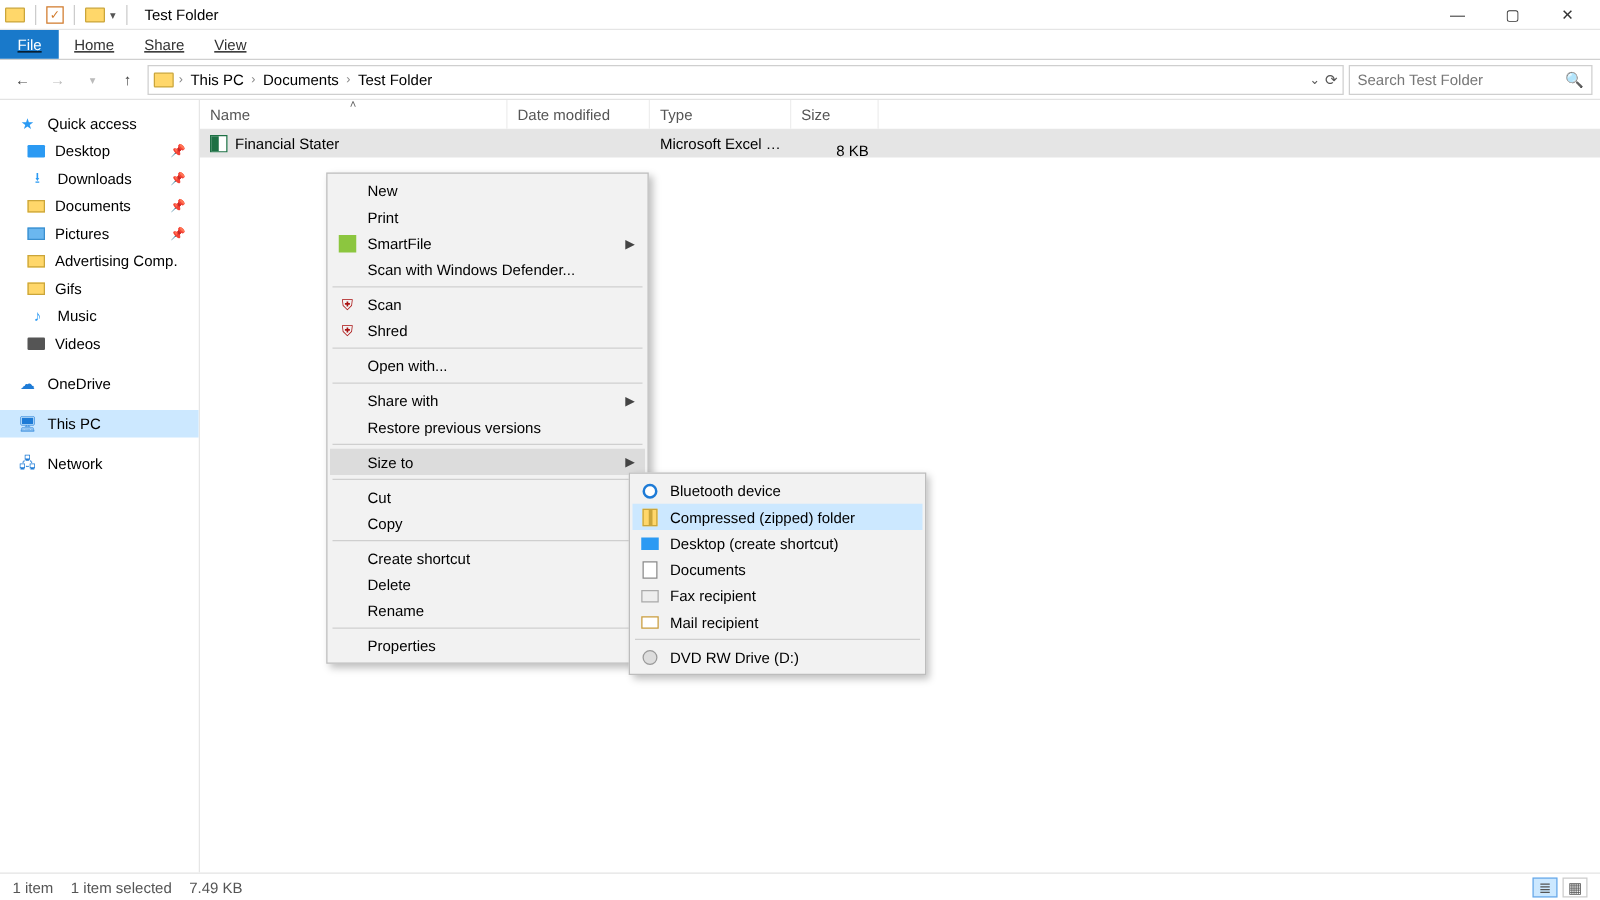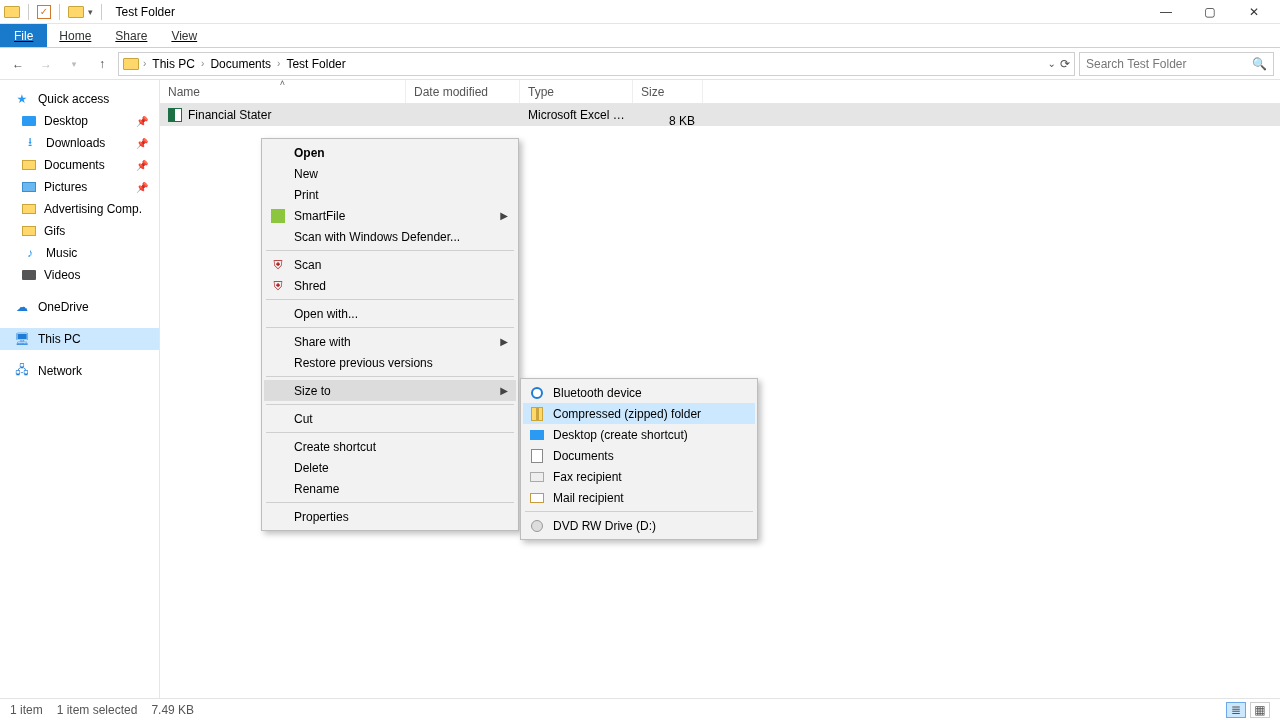--- a/index.html
+++ b/index.html
@@ -112,21 +112,21 @@
   .xls-ico { width:14px; height:14px; border:1px solid #1d7044; background:#fff; position:relative;}
   .xls-ico::after { content:""; position:absolute; left:0; top:0; width:6px; height:100%; background:#1d7044;}
 
   
   .ctx, .submenu {
     position:absolute; background:#f2f2f2; border:1px solid #bdbdbd;
     box-shadow: 3px 3px 6px rgba(0,0,0,0.25);
     padding:3px 2px;
   }
   .ctx { left:261px; top:138px; width:258px; }
-  .submenu { left:520px; top:378px; width:238px; }
+  .submenu { left:503px; top:378px; width:238px; }
   .mi {
     display:flex; align-items:center; height:21px; padding:0 18px 0 30px; position:relative;
   }
   .mi.hover { background:#dcdcdc; }
   .mi.sub-hover { background:#cce8ff; }
   .mi .arrow { position:absolute; right:8px; font-size:10px; color:#444; }
   .mi .mico { position:absolute; left:6px; width:16px; height:16px; display:flex; align-items:center; justify-content:center; }
   .mi.bold { font-weight:600; }
   .msep { height:1px; background:#cfcfcf; margin:3px 2px; }
   .shield { color:#a11; font-size:12px;}
@@ -277,21 +277,20 @@
         <span>Financial Stater</span>
       </div>
       <div class="cell date"></div>
       <div class="cell type">Microsoft Excel W...</div>
       <div class="cell size">8 KB</div>
     </div>
   </div>
 </div>
 
 <div class="ctx">
-  <div class="mi bold">Open</div>
   <div class="mi">New</div>
   <div class="mi">Print</div>
   <div class="mi">
     <span class="mico">
         <span class="sf"></span>
       </span>
     <span>SmartFile</span>
     <span class="arrow">▶</span>
   </div>
   <div class="mi">Scan with Windows Defender...</div>
@@ -312,20 +311,21 @@
     <span class="arrow">▶</span>
   </div>
   <div class="mi">Restore previous versions</div>
   <div class="msep"></div>
   <div class="mi hover">
     <span>Size to</span>
     <span class="arrow">▶</span>
   </div>
   <div class="msep"></div>
   <div class="mi">Cut</div>
+  <div class="mi">Copy</div>
   <div class="msep"></div>
   <div class="mi">Create shortcut</div>
   <div class="mi">Delete</div>
   <div class="mi">Rename</div>
   <div class="msep"></div>
   <div class="mi">Properties</div>
 </div>
 
 <div class="submenu">
   <div class="mi">

